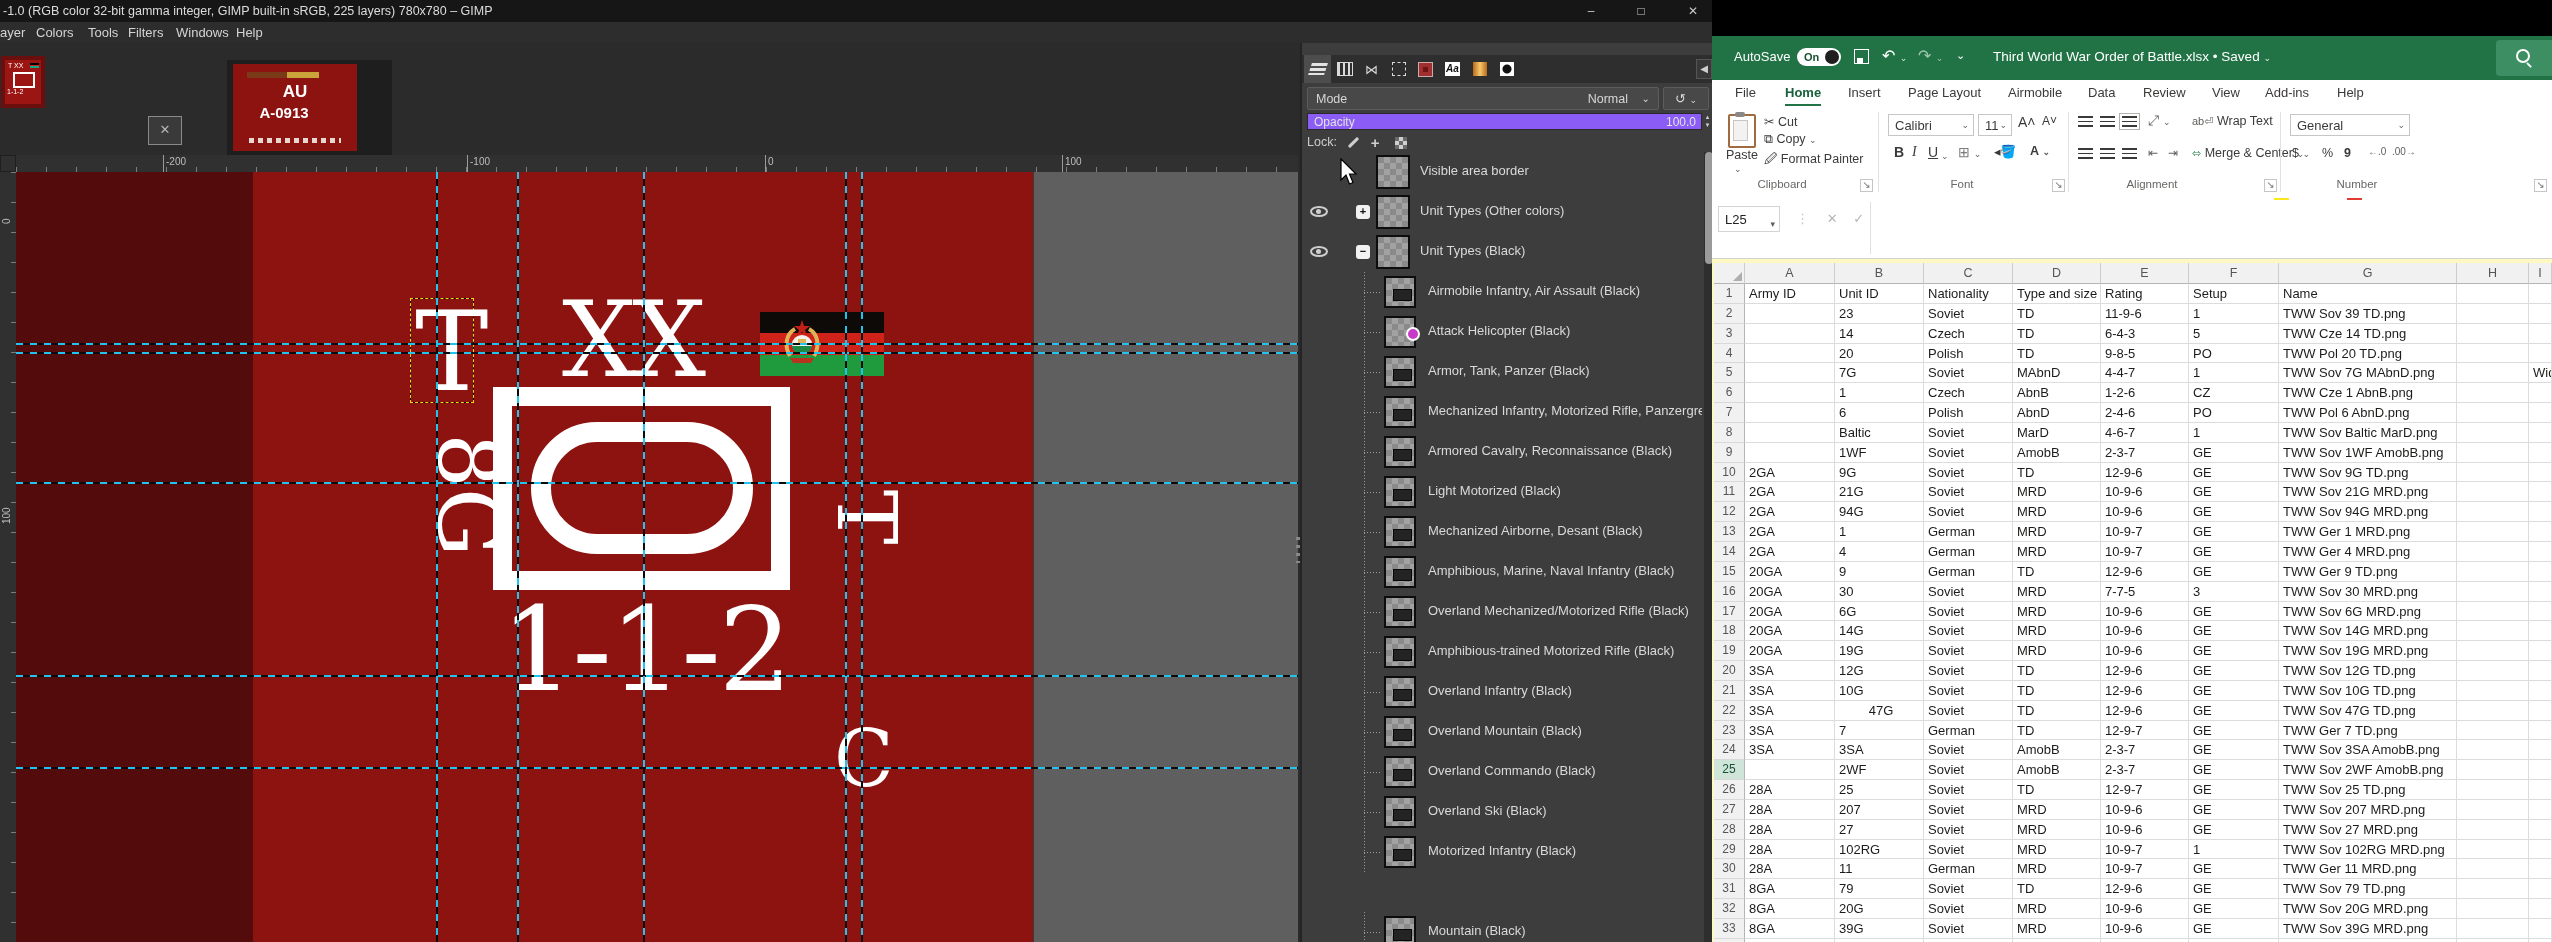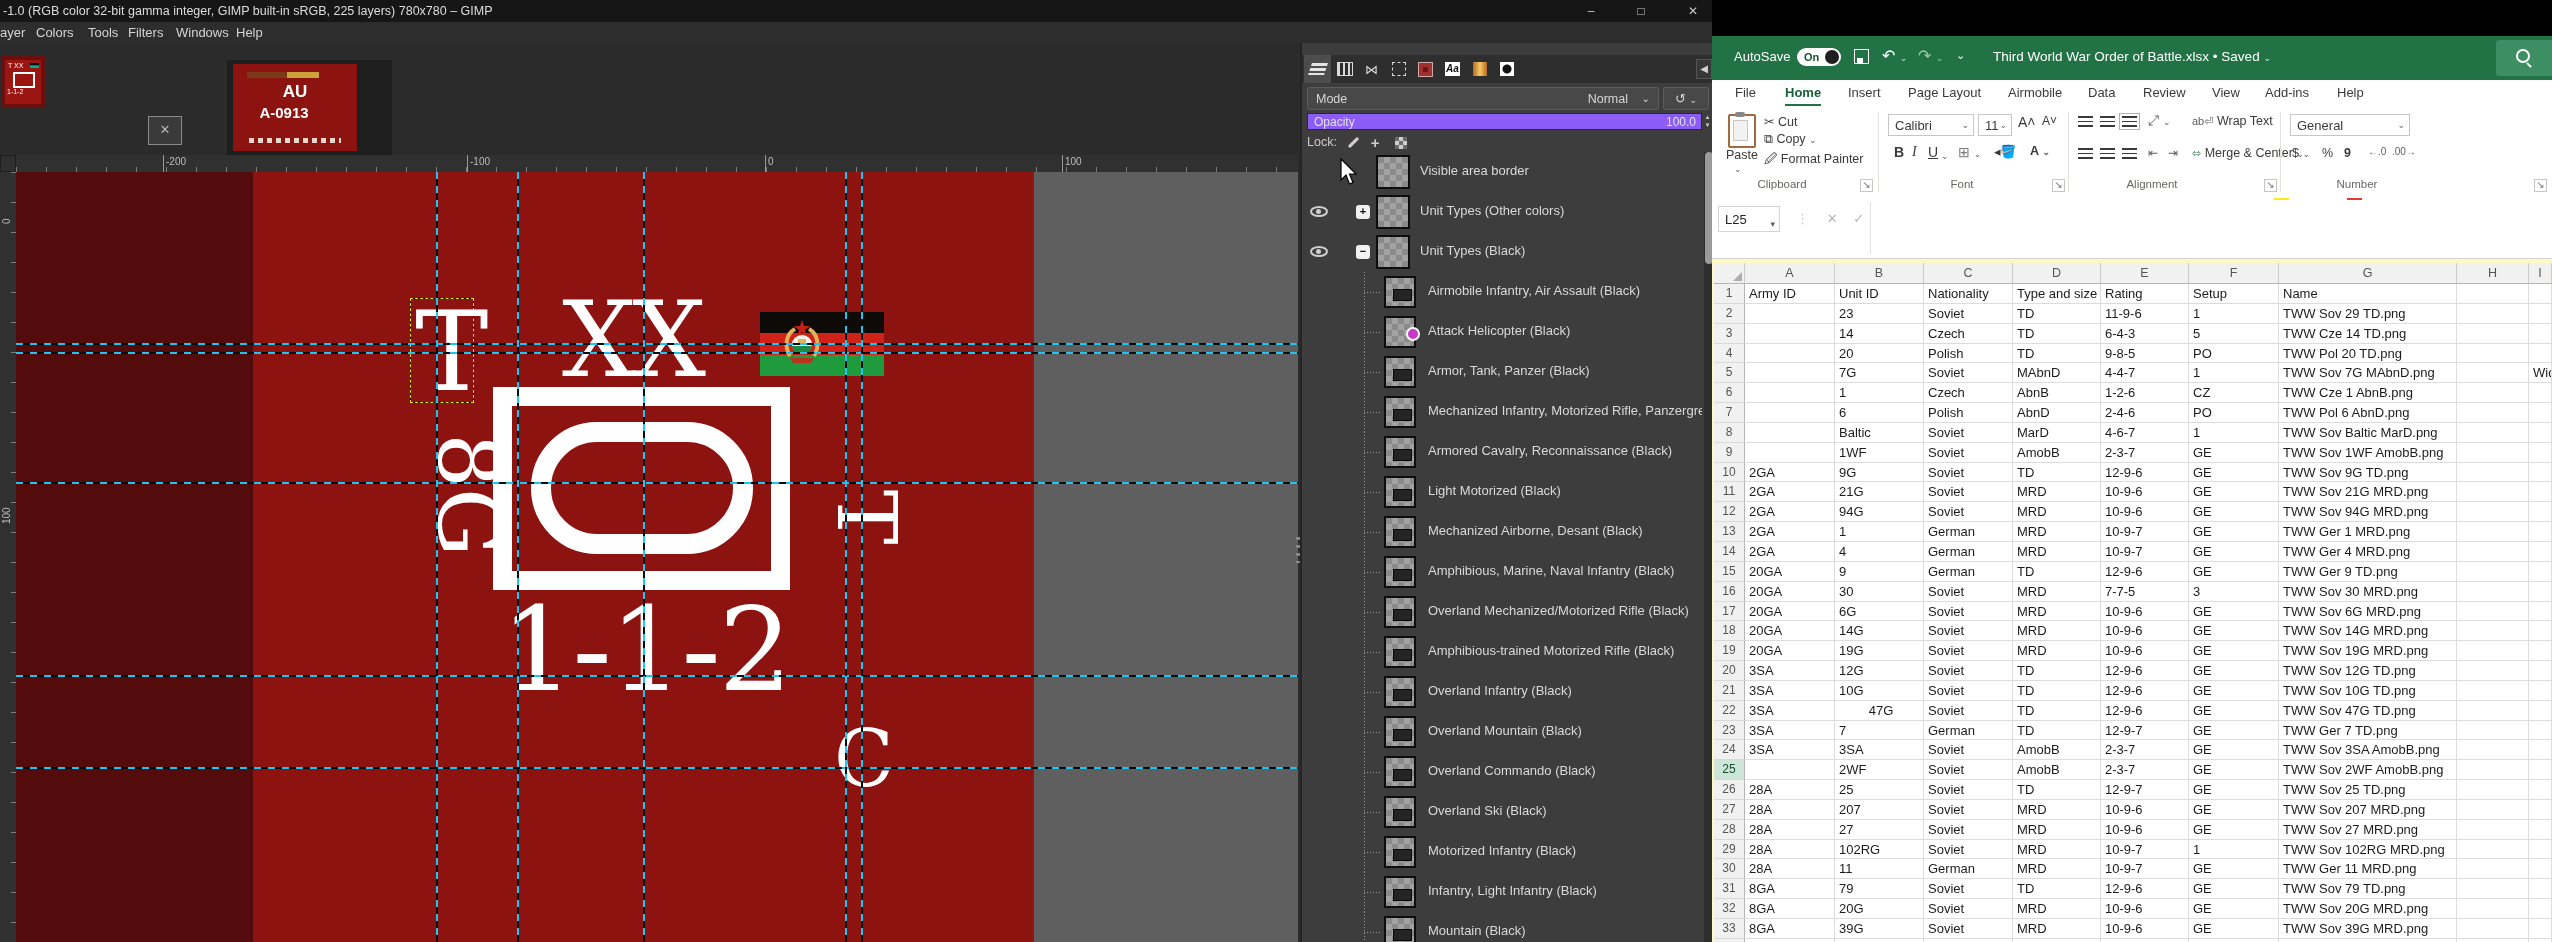--- a/index.html
+++ b/index.html
@@ -441,28 +441,20 @@
             </div>
             <div class="lname" style="left: 126px;">Overland Ski (Black)</div>
           </div>
           <div class="lrow" style="top: 680px;">
             <div class="tree-v"></div>
             <div class="tree-h"></div>
             <div class="lthumb" style="left: 82px; width: 32px; height: 32px; top: 4px;">
               <div class="gglyph"></div>
             </div>
             <div class="lname" style="left: 126px;">Motorized Infantry (Black)</div>
-          </div>
-          <div class="lrow" style="top: 720px;">
-            <div class="tree-v"></div>
-            <div class="tree-h"></div>
-            <div class="lthumb" style="left: 82px; width: 32px; height: 32px; top: 4px;">
-              <div class="gglyph"></div>
-            </div>
-            <div class="lname" style="left: 126px;">Infantry, Light Infantry (Black)</div>
           </div>
           <div class="lrow" style="top: 760px;">
             <div class="tree-v"></div>
             <div class="tree-h"></div>
             <div class="lthumb" style="left: 82px; width: 32px; height: 32px; top: 4px;">
               <div class="gglyph"></div>
             </div>
             <div class="lname" style="left: 126px;">Mountain (Black)</div>
           </div>
         </div>
@@ -607,21 +599,21 @@
           <div class="cell" style="height: 19.85px; line-height: 19.85px;">Name</div>
           <div class="cell" style="height: 19.85px; line-height: 19.85px;"></div>
           <div class="cell" style="height: 19.85px; line-height: 19.85px;"></div>
           <div class="rn" style="height: 19.85px; line-height: 19.85px;">2</div>
           <div class="cell" style="height: 19.85px; line-height: 19.85px;"></div>
           <div class="cell" style="height: 19.85px; line-height: 19.85px;">23</div>
           <div class="cell" style="height: 19.85px; line-height: 19.85px;">Soviet</div>
           <div class="cell" style="height: 19.85px; line-height: 19.85px;">TD</div>
           <div class="cell" style="height: 19.85px; line-height: 19.85px;">11-9-6</div>
           <div class="cell" style="height: 19.85px; line-height: 19.85px;">1</div>
-          <div class="cell" style="height: 19.85px; line-height: 19.85px;">TWW Sov 29 TD.png</div>
+          <div class="cell" style="height: 19.85px; line-height: 19.85px;">TWW Sov 39 TD.png</div>
           <div class="cell" style="height: 19.85px; line-height: 19.85px;"></div>
           <div class="cell" style="height: 19.85px; line-height: 19.85px;"></div>
           <div class="rn" style="height: 19.85px; line-height: 19.85px;">3</div>
           <div class="cell" style="height: 19.85px; line-height: 19.85px;"></div>
           <div class="cell" style="height: 19.85px; line-height: 19.85px;">14</div>
           <div class="cell" style="height: 19.85px; line-height: 19.85px;">Czech</div>
           <div class="cell" style="height: 19.85px; line-height: 19.85px;">TD</div>
           <div class="cell" style="height: 19.85px; line-height: 19.85px;">6-4-3</div>
           <div class="cell" style="height: 19.85px; line-height: 19.85px;">5</div>
           <div class="cell" style="height: 19.85px; line-height: 19.85px;">TWW Cze 14 TD.png</div>

